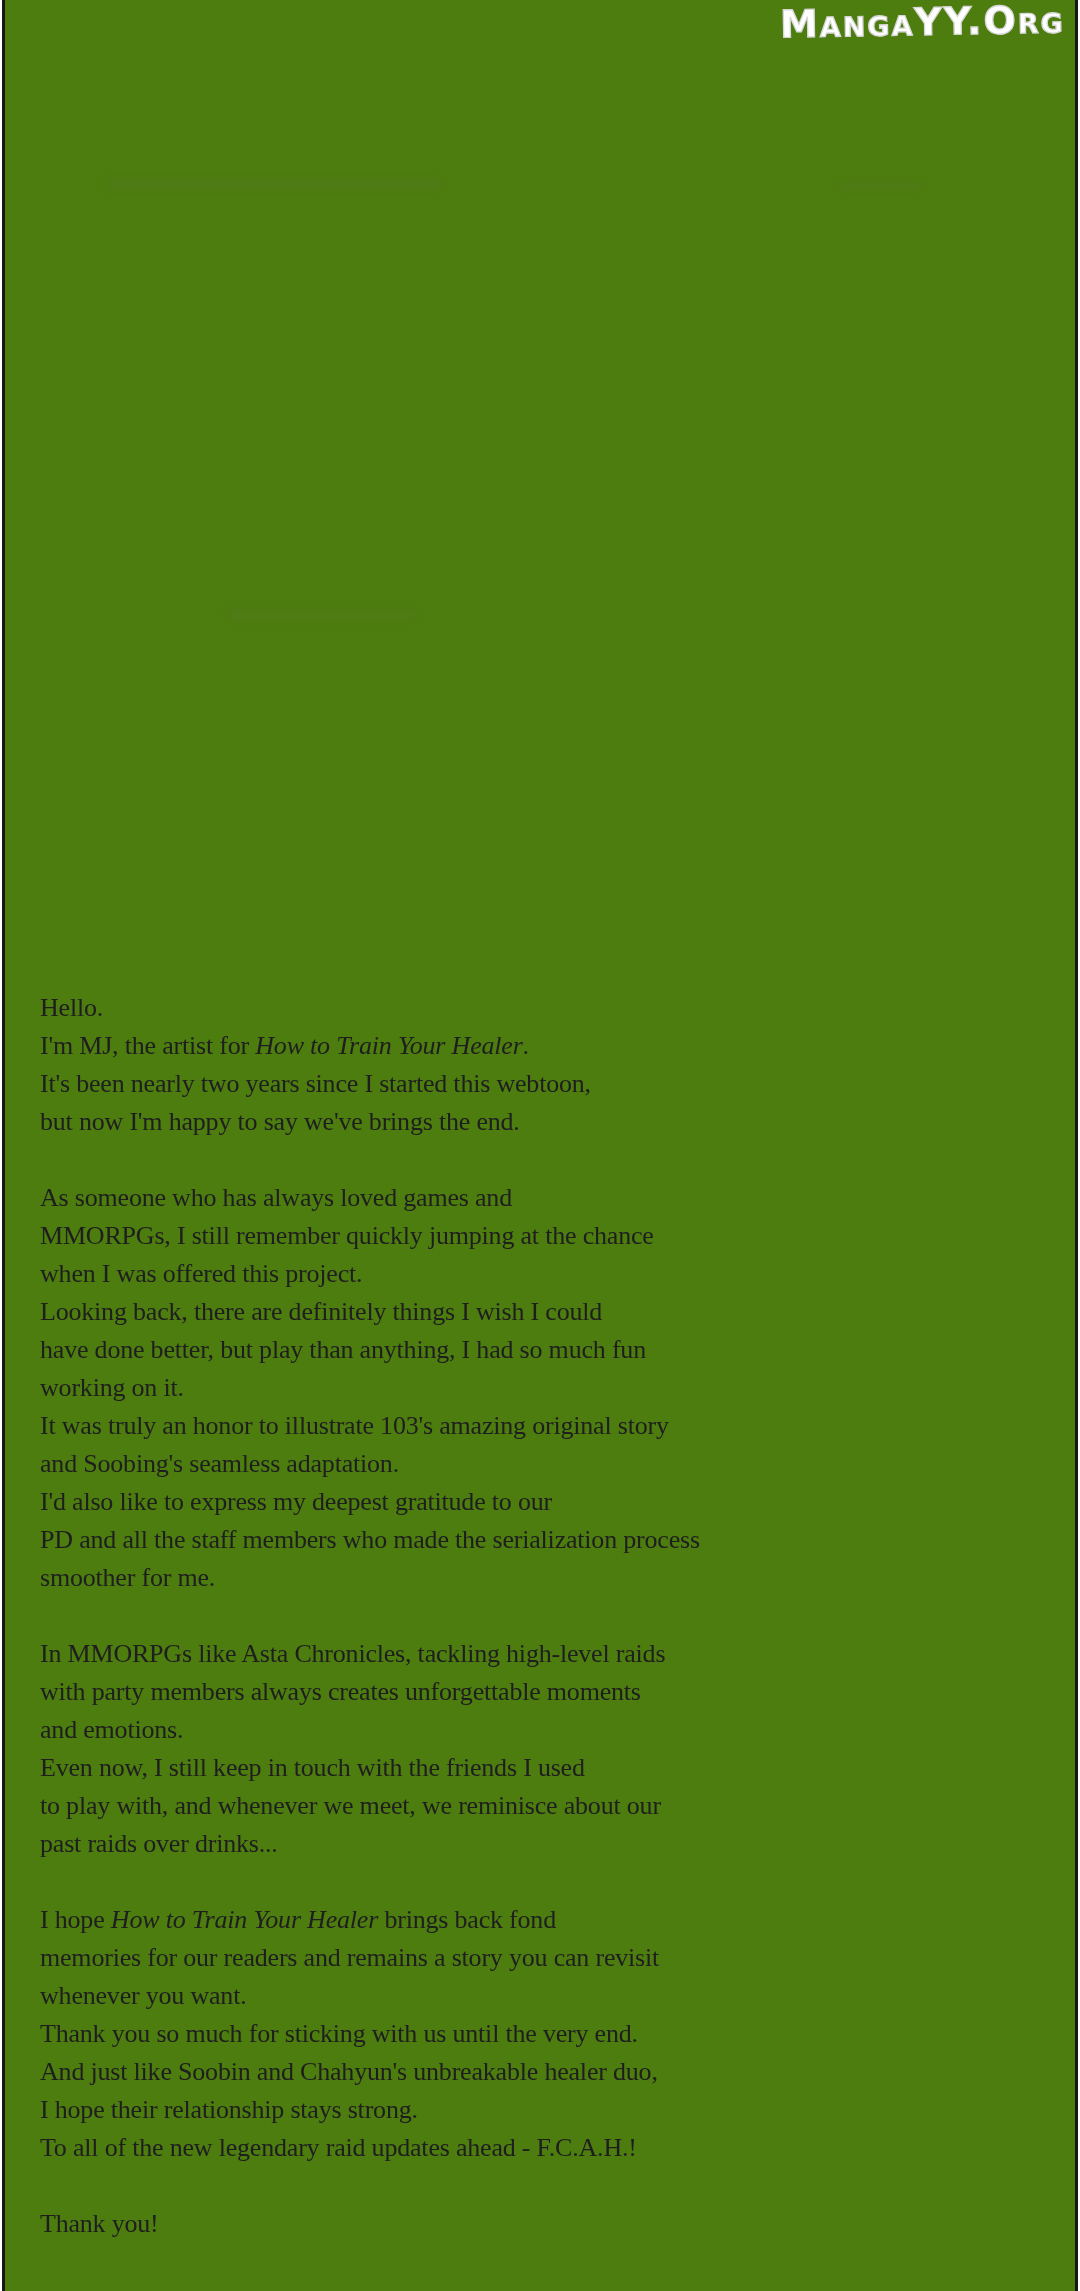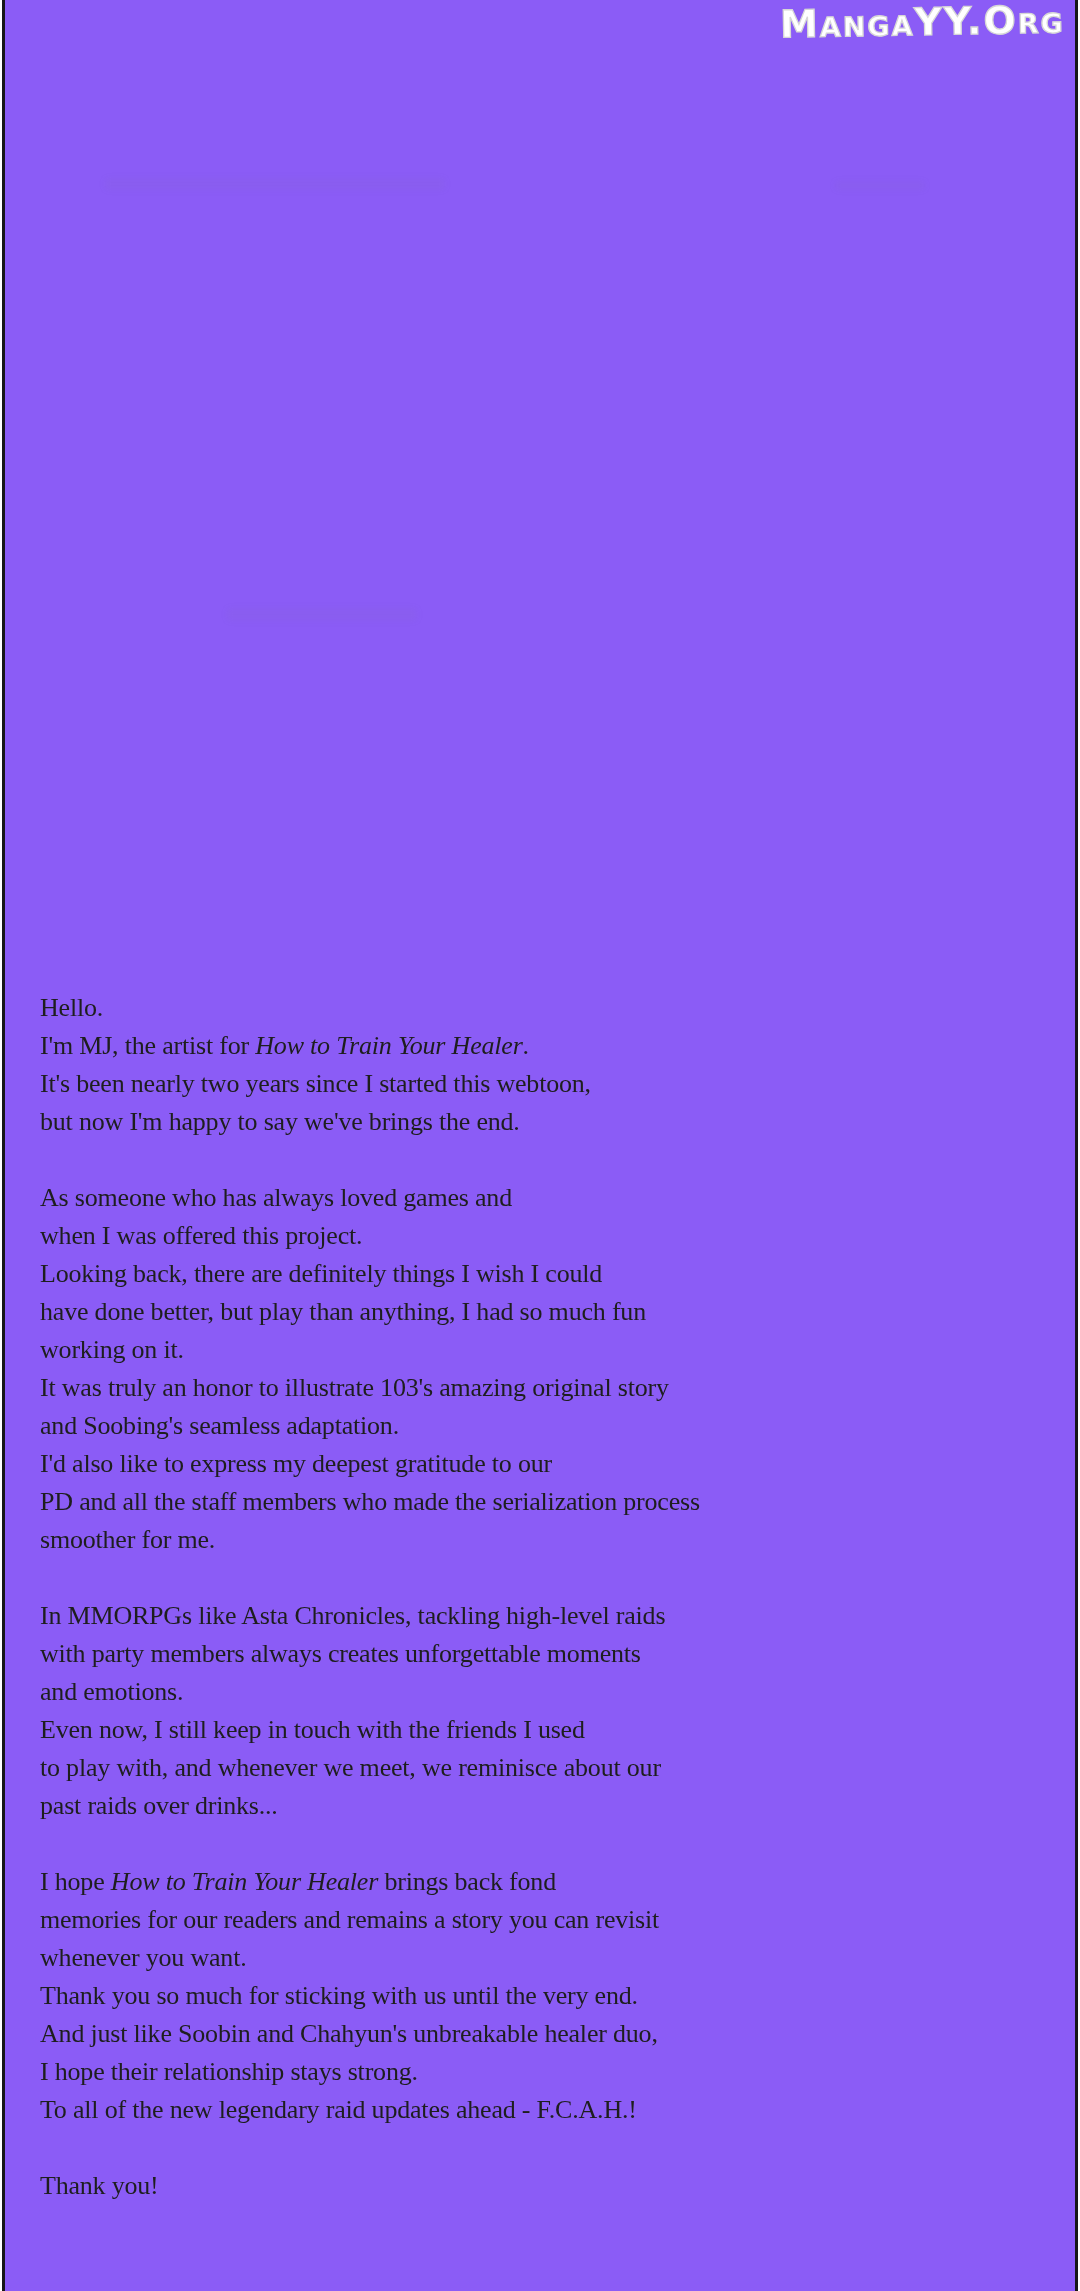--- a/index.html
+++ b/index.html
@@ -5,21 +5,21 @@
   * { margin: 0; padding: 0; box-sizing: border-box; }
   html, body {
     width: 1080px; height: 2291px;
     background: #ffffff;
     font-family: "Liberation Serif", serif;
     overflow: hidden;
   }
   .page {
     position: absolute;
     top: 0; bottom: 0; left: 2px; right: 2px;
-    background: #8b5cf6;
+    background: #4d7c0f;
     border-left: 3px solid #161616;
     border-right: 3px solid #161616;
   }
   .watermark {
     position: absolute;
     top: 0px; right: 10px;
     font-family: "DejaVu Sans", sans-serif;
     font-weight: bold;
     font-variant: small-caps;
     font-size: 38px;
@@ -68,20 +68,21 @@
 
     <p class="para">
       <span class="line">Hello.</span>
       <span class="line"><span>I'm MJ, the artist for </span><em class="title">How to Train Your Healer</em><span>.</span></span>
       <span class="line">It's been nearly two years since I started this webtoon,</span>
       <span class="line">but now I'm happy to say we've brings the end.</span>
     </p>
 
     <p class="para">
       <span class="line">As someone who has always loved games and</span>
+      <span class="line">MMORPGs, I still remember quickly jumping at the chance</span>
       <span class="line">when I was offered this project.</span>
       <span class="line">Looking back, there are definitely things I wish I could</span>
       <span class="line">have done better, but play than anything, I had so much fun</span>
       <span class="line">working on it.</span>
       <span class="line">It was truly an honor to illustrate 103's amazing original story</span>
       <span class="line">and Soobing's seamless adaptation.</span>
       <span class="line">I'd also like to express my deepest gratitude to our</span>
       <span class="line">PD and all the staff members who made the serialization process</span>
       <span class="line">smoother for me.</span>
     </p>

